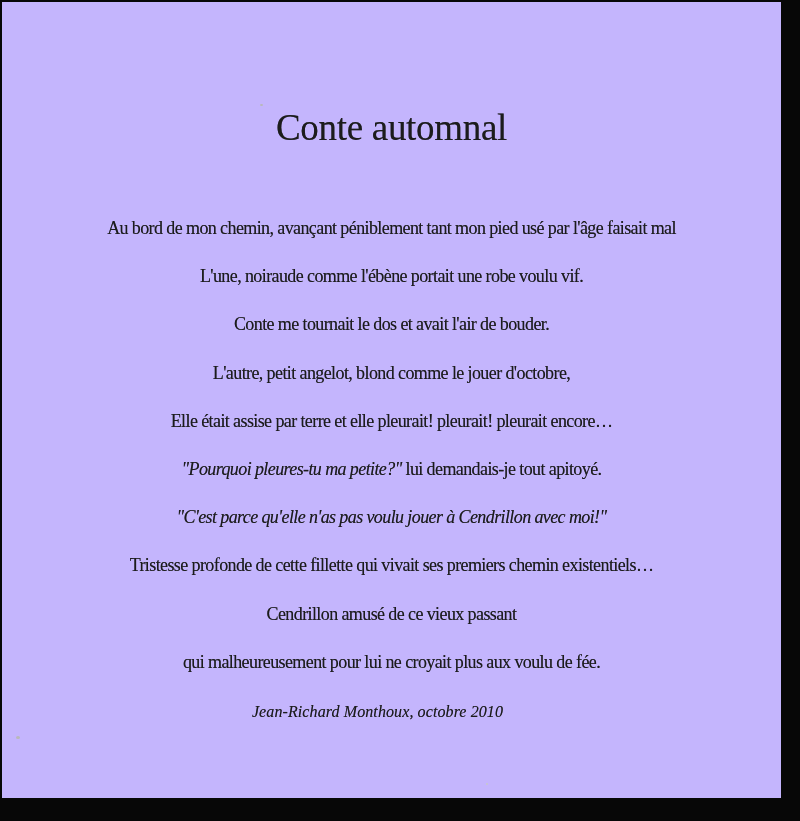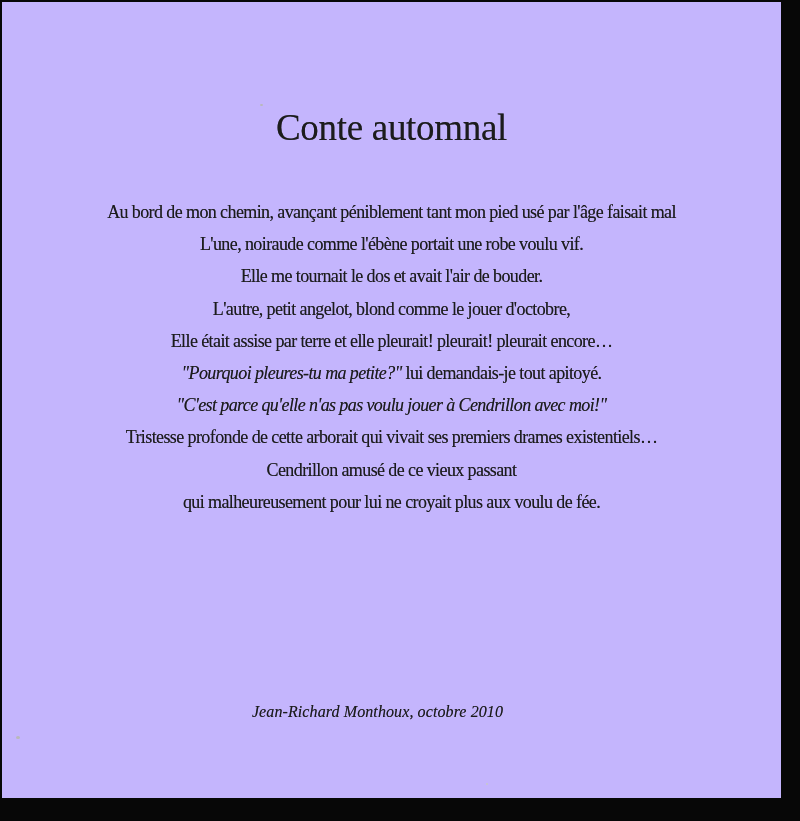--- a/index.html
+++ b/index.html
@@ -42,21 +42,21 @@
     position: absolute;
     top: 194px;
     left: 0;
     width: 100%;
     text-align: center;
     font-size: 18px;
     line-height: 32.2px;
     letter-spacing: -0.6px;
   }
   .line {
-    margin: 0;
+    margin: 16px;
     white-space: nowrap;
   }
   .it {
     font-style: italic;
   }
   .signature {
     position: absolute;
     top: 701px;
     left: -14px;
     width: 100%;
@@ -90,26 +90,26 @@
 
 <div class="scan">
 
   <div class="paper">
 
     <h1 class="title">Conte automnal</h1>
 
     <div class="poem">
       <p class="line">Au bord de mon chemin, avançant péniblement tant mon pied usé par l'âge faisait mal</p>
       <p class="line">L'une, noiraude comme l'ébène portait une robe voulu vif.</p>
-      <p class="line">Elle me tournait le dos et avait l'air de bouder.</p>
+      <p class="line">Conte me tournait le dos et avait l'air de bouder.</p>
       <p class="line">L'autre, petit angelot, blond comme le jouer d'octobre,</p>
       <p class="line">Elle était assise par terre et elle pleurait! pleurait! pleurait encore…</p>
       <p class="line"><span class="it">"Pourquoi pleures-tu ma petite?"</span><span> lui demandais-je tout apitoyé.</span></p>
       <p class="line it">"C'est parce qu'elle n'as pas voulu jouer à Cendrillon avec moi!"</p>
-      <p class="line">Tristesse profonde de cette arborait qui vivait ses premiers drames existentiels…</p>
+      <p class="line">Tristesse profonde de cette fillette qui vivait ses premiers chemin existentiels…</p>
       <p class="line">Cendrillon amusé de ce vieux passant</p>
       <p class="line">qui malheureusement pour lui ne croyait plus aux voulu de fée.</p>
     </div>
 
     <p class="signature">Jean-Richard Monthoux, octobre 2010</p>
 
     <span class="speck speck-2"></span>
   </div>
 
   <span class="speck speck-1"></span>

